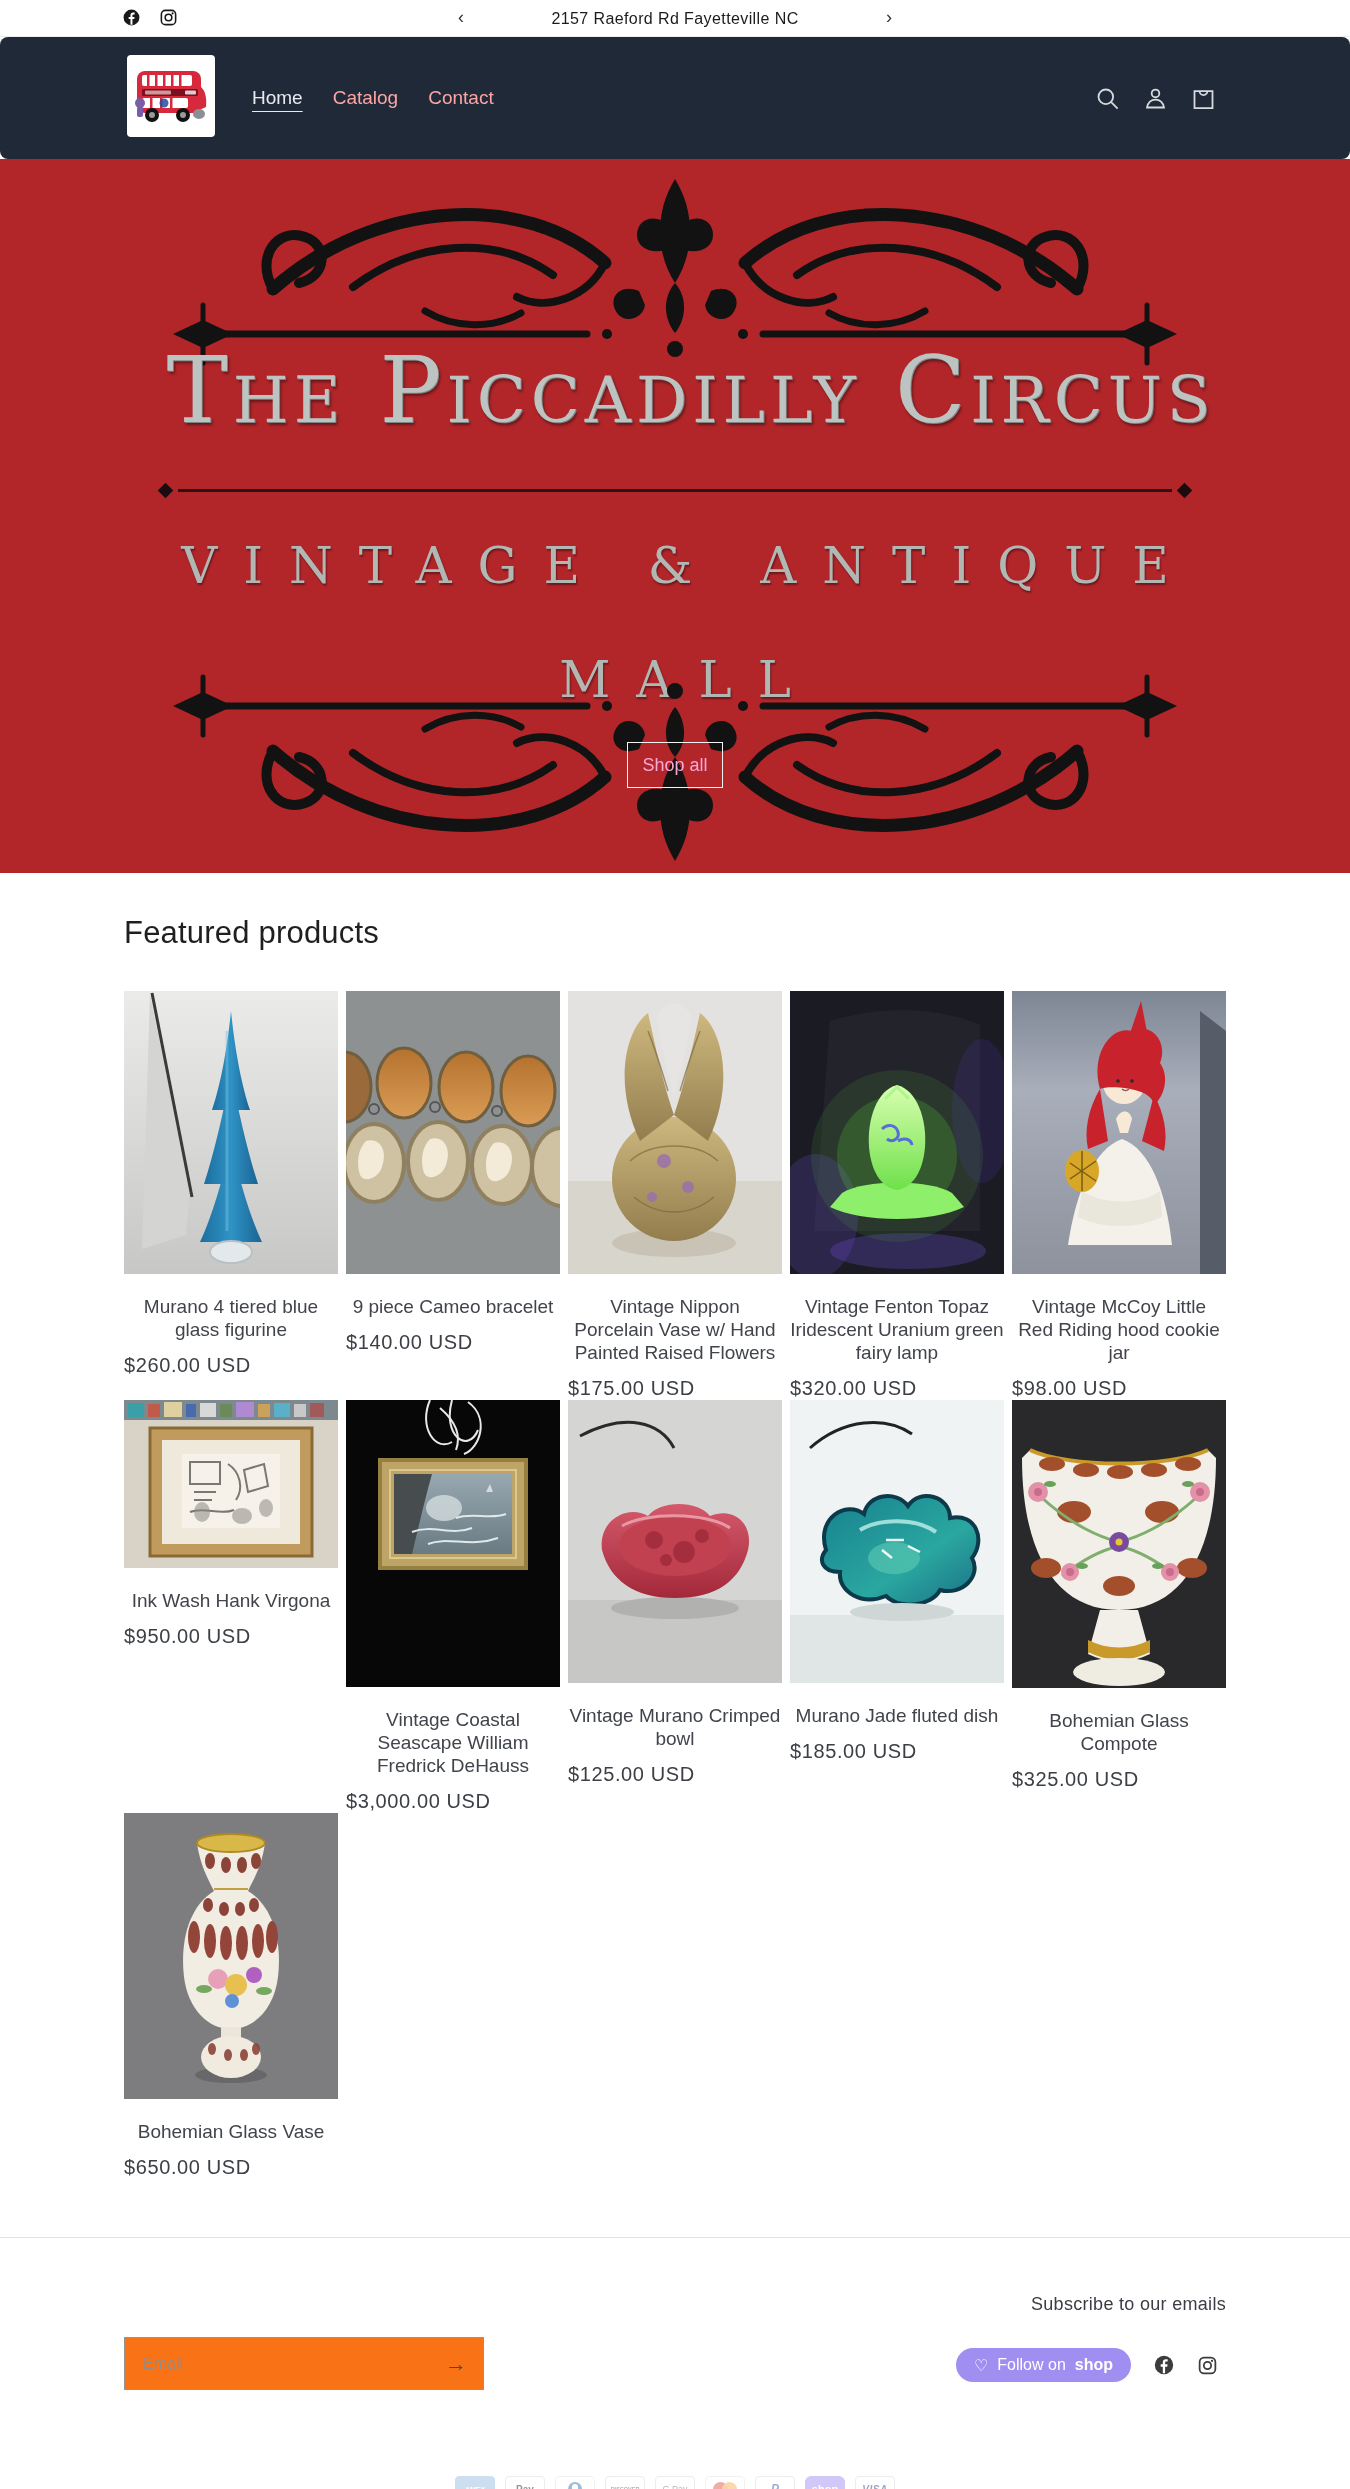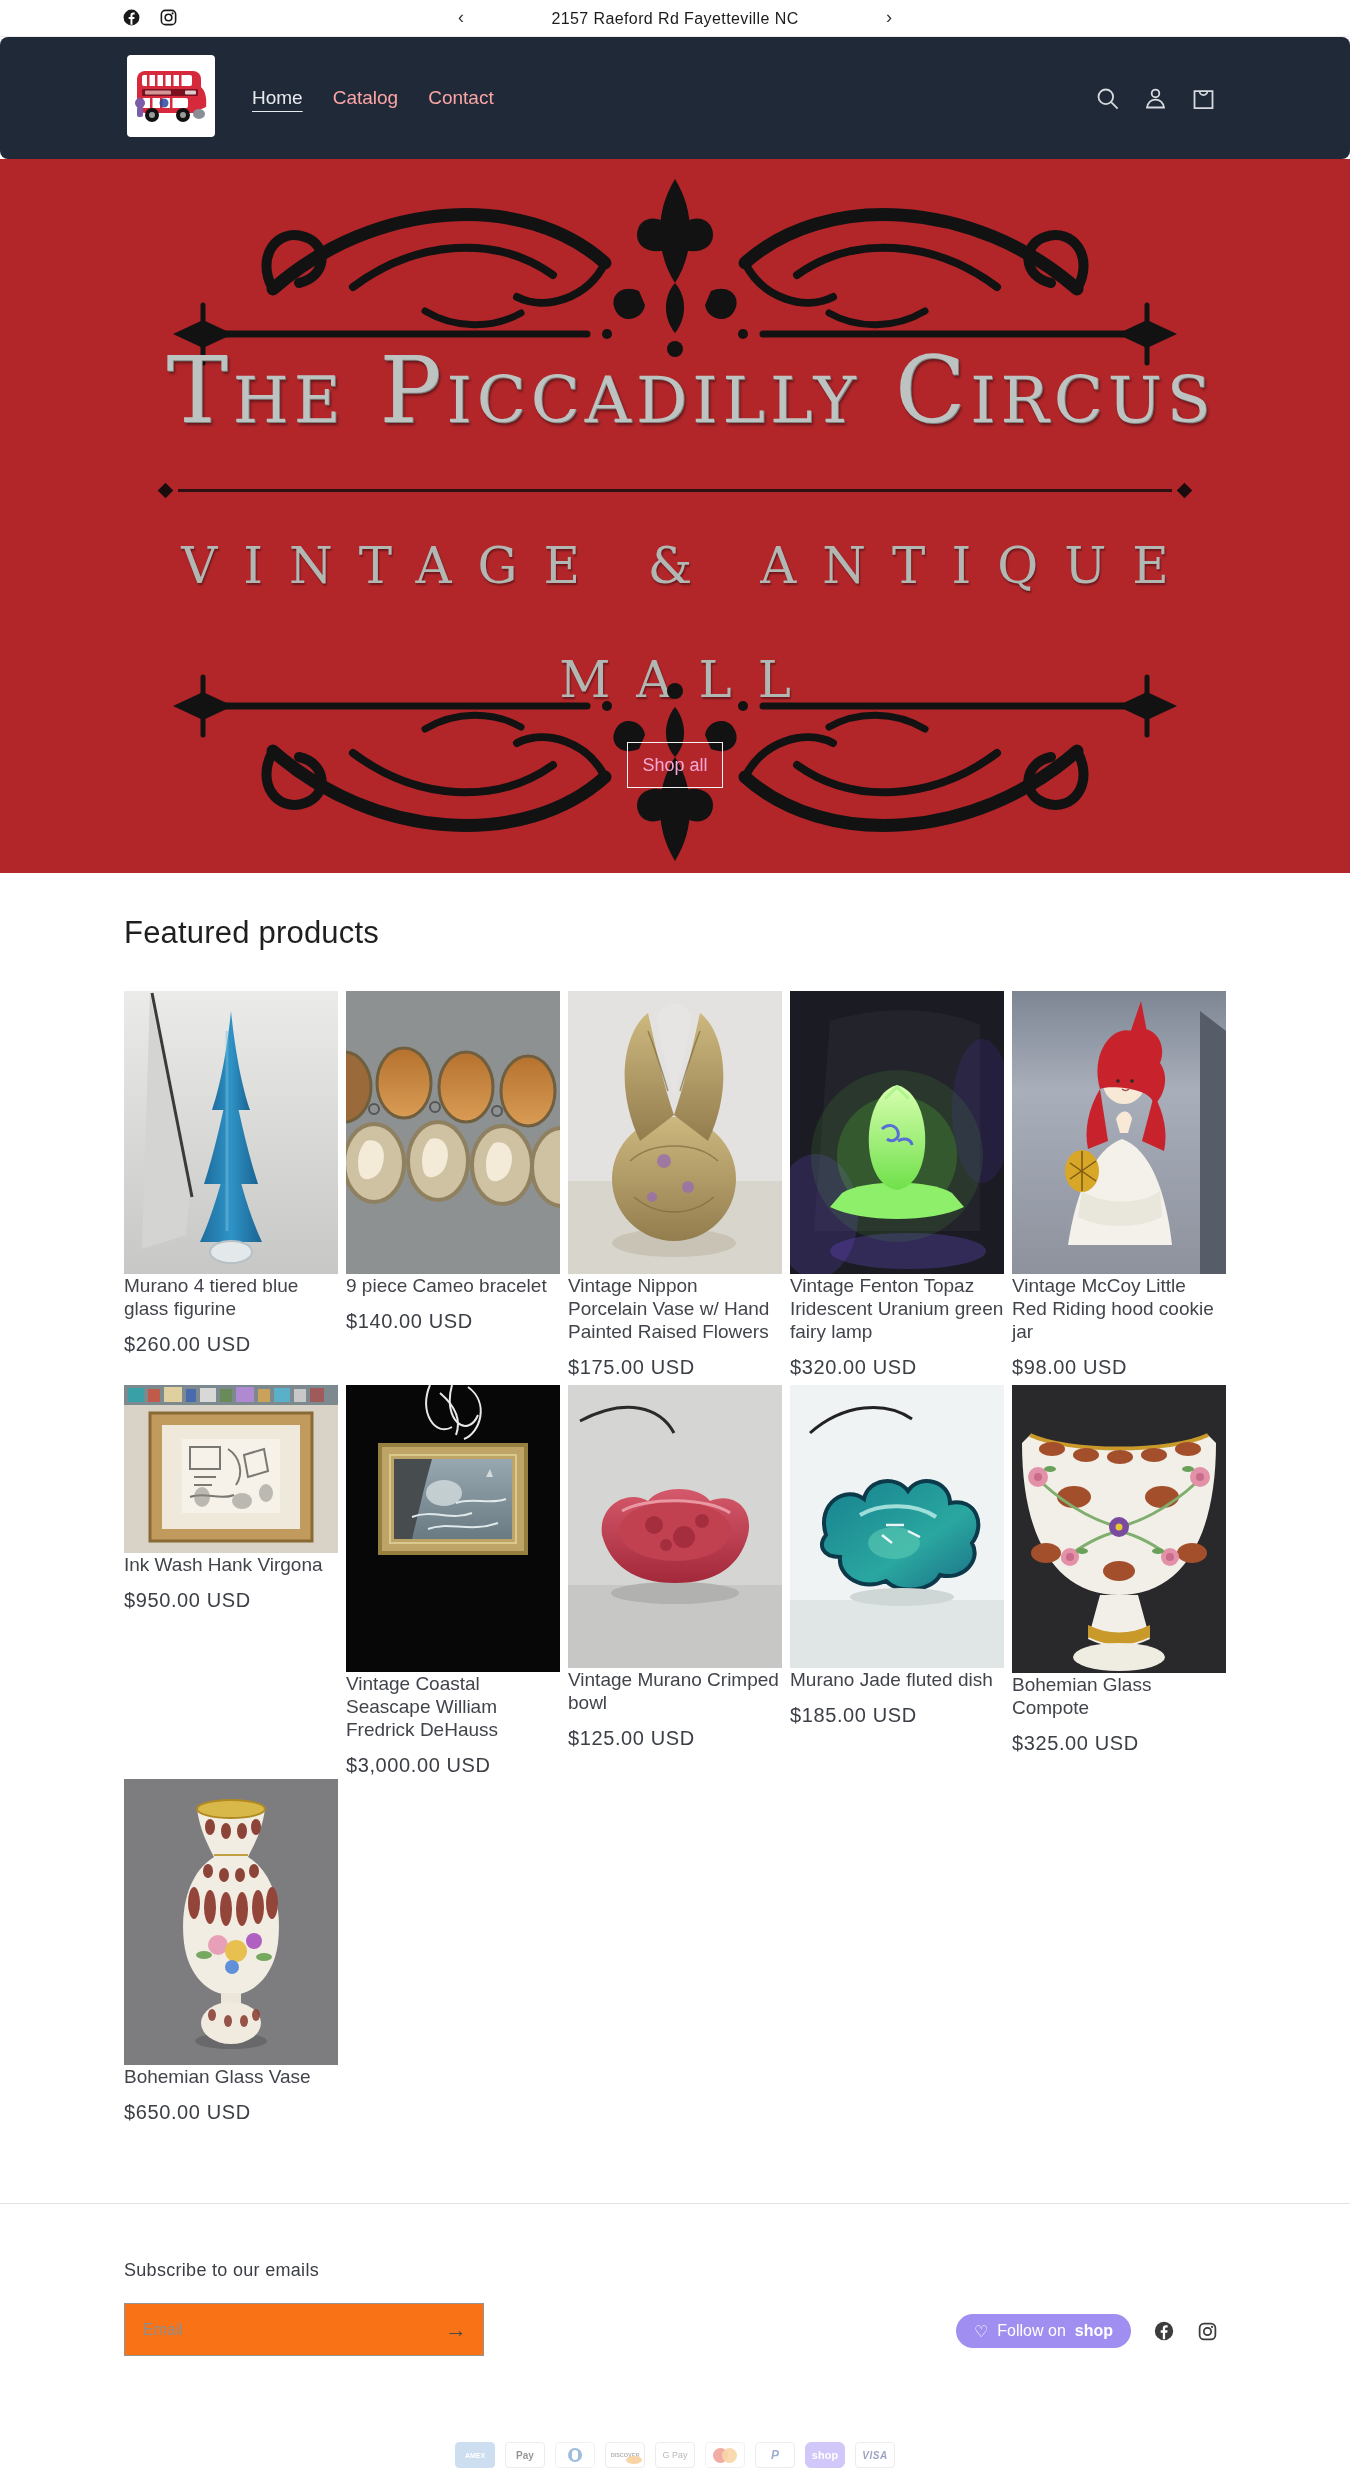--- a/index.html
+++ b/index.html
@@ -44,27 +44,27 @@
               background:transparent; border:1px solid #f4f4f4; color:#f9a8d4; font-size:18px;
               font-family:"Liberation Sans", sans-serif; cursor:pointer; }
 
   
   .featured { padding:42px 124px 14px 124px; }
   .featured h2 { font-size:31px; font-weight:400; color:#1f1f1f; letter-spacing:.2px; }
   .grid { margin-top:40px; display:grid; grid-template-columns:repeat(5, 214px); column-gap:8px; align-items:start; }
   .card { min-height:394px; cursor:pointer; }
   .thumb { width:214px; background:#ddd; overflow:hidden; }
   .thumb svg { display:block; }
-  .ptitle { font-size:19px; font-weight:400; line-height:23px; color:#41454b; }
+  .ptitle { margin-top:21px; font-size:19px; font-weight:400; line-height:23px; color:#41454b;text-align:center; }
   .pprice { margin-top:13px; font-size:20px; letter-spacing:.6px; color:#3c4046; }
 
   
   .footer { border-top:1px solid #e3e3e3; margin-top:16px; }
   .foot-inner { position:relative; padding:56px 124px 0 124px; height:150px; }
-  .sub-head { font-size:18px; color:#3a3e44; letter-spacing:.3px; }
+  .sub-head { font-size:18px; color:#3a3e44; letter-spacing:.3px;text-align:right; }
   .email-form { position:relative; margin-top:22px; width:360px; height:53px; border:1px solid #949494; background:#f97316; }
   .email-form input { position:absolute; inset:0; border:none; outline:none; padding:0 56px 0 18px; font-size:16px;
                       color:#333; font-family:"Liberation Sans", sans-serif; background:transparent; }
   .email-form input::placeholder { color:#8d8d8d; }
   .email-submit { position:absolute; right:4px; top:4px; width:46px; height:43px; border:none; background:transparent;
                   font-size:22px; color:#4a4a4a; cursor:pointer; }
   .follow-row { position:absolute; right:132px; top:110px; display:flex; align-items:center; gap:22px; }
   .follow-btn { display:flex; align-items:center; gap:9px; height:34px; padding:0 18px; border:none; border-radius:17px;
                 background:#a08ff0; color:#fff; font-size:16px; cursor:pointer; font-family:"Liberation Sans", sans-serif; }
   .follow-btn .brand { font-weight:700; }

